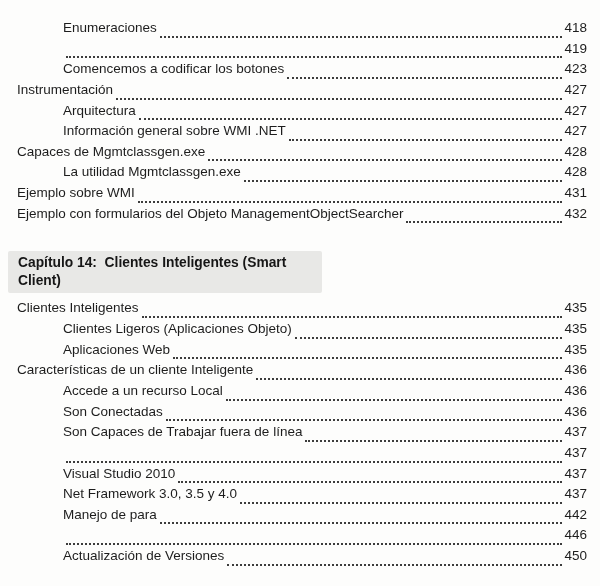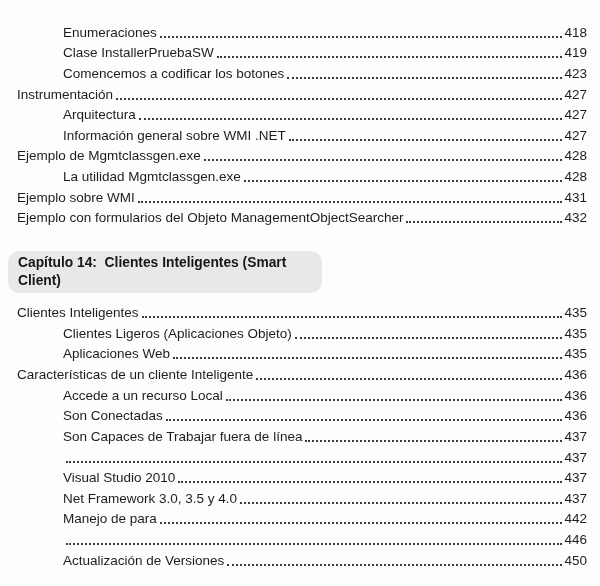--- a/index.html
+++ b/index.html
@@ -13,21 +13,20 @@
     height: 586px;
     background: #fdfdfc;
     font-family: "Liberation Sans", sans-serif;
     color: #1d1d1d;
     overflow: hidden;
     box-sizing: border-box;
     padding-top: 20px;
   }
   .toc-row {
     display: flex;
-    align-items: flex-end;
     height: 20.65px;
     padding-right: 13px;
     font-size: 13.5px;
   }
   .toc-row.l1 { padding-left: 17px; }
   .toc-row.l2 { padding-left: 63px; }
   .toc-label,
   .toc-page {
     line-height: 16px;
     white-space: nowrap;
@@ -36,41 +35,40 @@
     flex: 1;
     border-bottom: 2px dotted #3c3c3c;
     margin: 0 2px 3px 3px;
     min-width: 8px;
   }
   .chapter-header {
     margin: 25px 0 7px 8px;
     width: 314px;
     box-sizing: border-box;
     background: #e8e8e6;
-    border-radius: 12px;
+    border-radius: 2px;
     padding: 3px 4px 3px 10px;
     font-size: 13.8px;
     font-weight: bold;
     line-height: 18px;
     white-space: pre-wrap;
     color: #161616;
   }
 </style>
 </head>
 <body>
 
 <div class="page">
 
   <div class="toc-row l2">
     <span class="toc-label">Enumeraciones</span>
     <span class="leader"></span>
     <span class="toc-page">418</span>
   </div>
   <div class="toc-row l2">
-    <span class="toc-label">Clase InstallerPruebaSW</span>
     <span class="leader"></span>
     <span class="toc-page">419</span>
   </div>
   <div class="toc-row l2">
     <span class="toc-label">Comencemos a codificar los botones</span>
     <span class="leader"></span>
     <span class="toc-page">423</span>
   </div>
   <div class="toc-row l1">
     <span class="toc-label">Instrumentación</span>
@@ -81,21 +79,21 @@
     <span class="toc-label">Arquitectura</span>
     <span class="leader"></span>
     <span class="toc-page">427</span>
   </div>
   <div class="toc-row l2">
     <span class="toc-label">Información general sobre WMI .NET</span>
     <span class="leader"></span>
     <span class="toc-page">427</span>
   </div>
   <div class="toc-row l1">
-    <span class="toc-label">Ejemplo de Mgmtclassgen.exe</span>
+    <span class="toc-label">Capaces de Mgmtclassgen.exe</span>
     <span class="leader"></span>
     <span class="toc-page">428</span>
   </div>
   <div class="toc-row l2">
     <span class="toc-label">La utilidad Mgmtclassgen.exe</span>
     <span class="leader"></span>
     <span class="toc-page">428</span>
   </div>
   <div class="toc-row l1">
     <span class="toc-label">Ejemplo sobre WMI</span>

